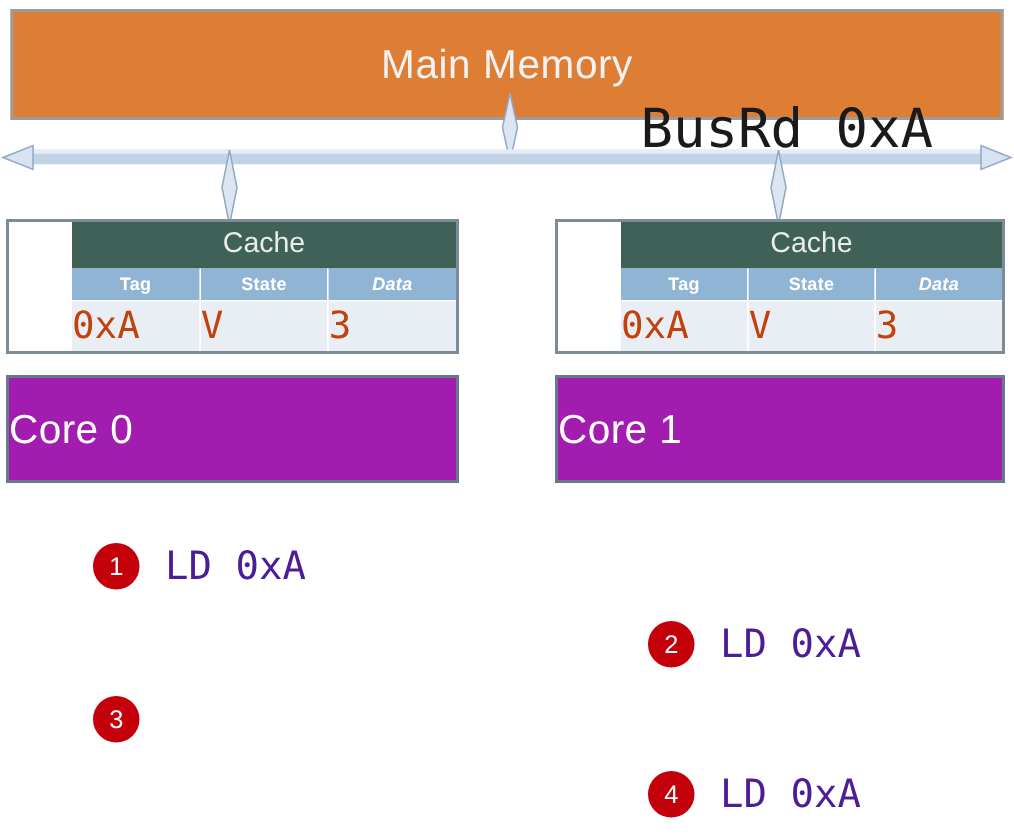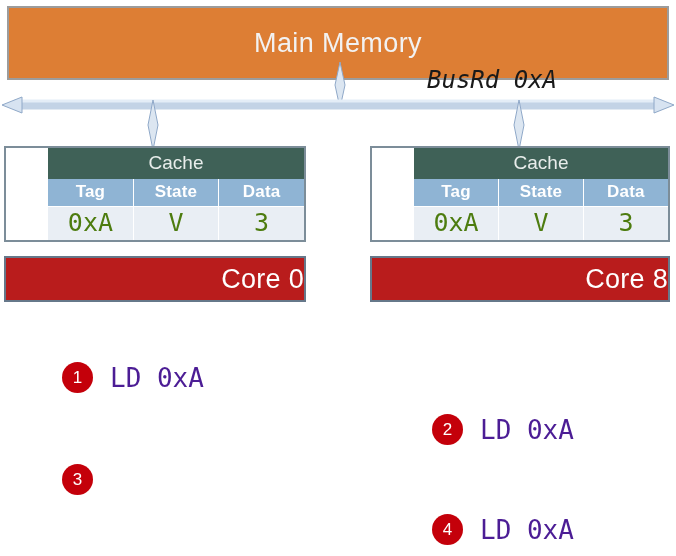--- a/index.html
+++ b/index.html
@@ -50,25 +50,24 @@
   }
   .vconn-mem { left: 327px; top: 62px; height: 46px; }
   .vconn-l   { left: 140px; top: 100px; height: 50px; }
   .vconn-r   { left: 506px; top: 100px; height: 50px; }
 
   .bus-label {
     position: absolute;
     left: 427px;
     top: 66px;
     font-family: "DejaVu Sans Mono", monospace;
-    font-size: 24px;
+    font-size: 36px;
     color: #1A1A1A;
     letter-spacing: 0px;
     white-space: pre;
-    font-style: italic;
   }
 
   
   .group { position: absolute; }
   .group-left  { left: 4px;   top: 146px; width: 302px; }
   .group-right { left: 370px; top: 146px; width: 300px; }
 
   .cache-box {
     box-sizing: border-box;
     border: 2px solid #7C8D99;
@@ -84,50 +83,50 @@
     line-height: 1.05;
   }
   .cache-table {
     width: 100%;
     border-collapse: collapse;
     table-layout: fixed;
   }
   .cache-table th {
     background: #8FB4D4;
     color: #FFFFFF;
-    font-size: 17px;
+    font-size: 12px;
     font-weight: bold;
     padding: 3px 0 4px 0;
     border-right: 1px solid #FFFFFF;
     letter-spacing: 0.2px;
   }
-  .cache-table th:last-child { border-right: none; }
+  .cache-table th:last-child { border-right: none; font-style: italic; }
   .cache-table td {
     background: #E9EEF4;
-    text-align: center;
+    text-align: left;
     font-family: "DejaVu Sans Mono", monospace;
     font-size: 25px;
     padding: 2px 0 4px 0;
     border-right: 1px solid #FFFFFF;
     border-top: 1px solid #FFFFFF;
-    color: #4d7c0f;
+    color: #c2410c;
     line-height: 1.1;
   }
   .cache-table td:last-child { border-right: none; }
   .val-red { color: #E8151A; }
 
   .core-box {
     box-sizing: border-box;
     margin-top: 14px;
-    height: 46px;
-    background: #b91c1c;
+    height: 72px;
+    background: #a21caf;
     border: 2px solid #66788A;
     display: flex;
     align-items: center;
-    justify-content: flex-end;
+    justify-content: flex-start;
   }
   .core-label {
     color: #FFFFFF;
     font-size: 27px;
     letter-spacing: 0.3px;
   }
 
   
   .instr {
     position: absolute;
@@ -224,21 +223,21 @@
       <tbody>
         <tr>
           <td>0xA</td>
           <td class="val-red">V</td>
           <td class="val-red">3</td>
         </tr>
       </tbody>
     </table>
   </div>
   <div class="core-box">
-    <span class="core-label">Core 8</span>
+    <span class="core-label">Core 1</span>
   </div>
 </div>
 
 <div class="instr instr-1">
   <span class="badge">1</span>
   <span class="instr-text">LD 0xA</span>
 </div>
 <div class="instr instr-2">
   <span class="badge">2</span>
   <span class="instr-text">LD 0xA</span>

